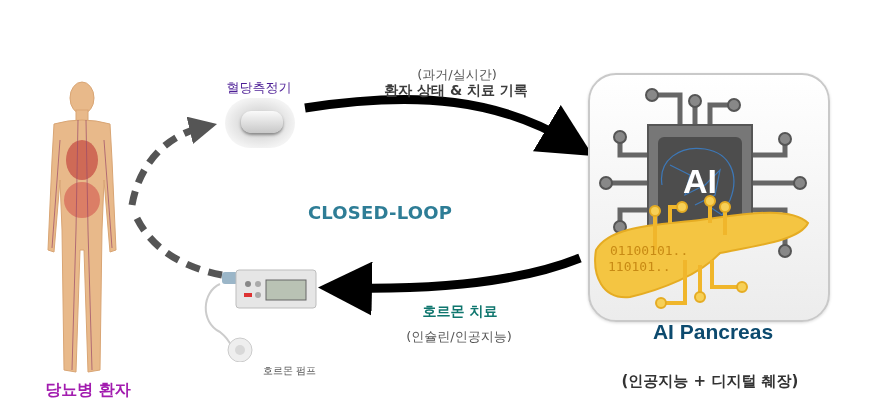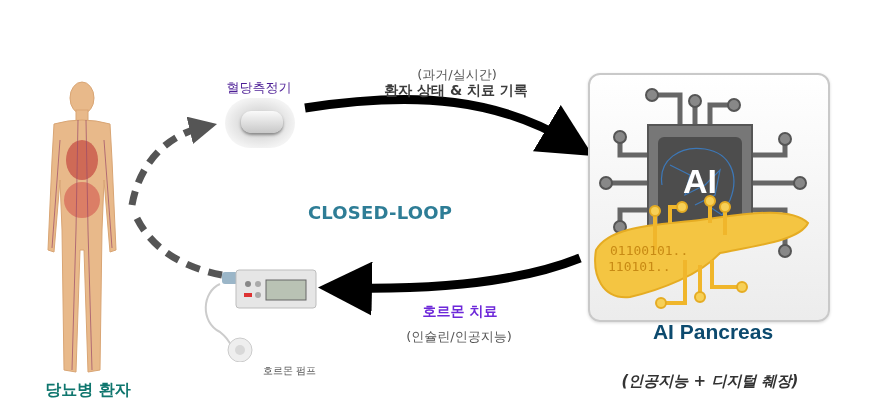--- a/index.html
+++ b/index.html
@@ -5,25 +5,25 @@
   html, body { margin:0; padding:0; background:#ffffff; }
   body { width:871px; height:417px; position:relative; overflow:hidden;
          font-family:"DejaVu Sans", sans-serif; color:#3a3a3a; }
   .abs { position:absolute; }
   .lbl { position:absolute; white-space:nowrap; text-align:center; }
   #sensor-label { left:224px; top:79px; font-size:13px; color:#4c1d95; width:70px; }
   #flow-top-title { left:346px; top:42px; font-size:14px; font-weight:bold; color:#3c3c3c; width:220px;margin-top:40px; }
   #flow-top-sub { left:392px; top:66px; font-size:13px; color:#555; width:130px; }
   #loop-label { left:290px; top:202px; font-size:18px; font-weight:bold; color:#2e7d96; width:180px; letter-spacing:0.2px; }
   #pump-label { left:242px; top:320px; font-size:10px; color:#555; width:95px;margin-top:44px; }
-  #flow-bot-title { left:400px; top:303px; font-size:14px; font-weight:bold; color:#6d28d9; width:120px; }
+  #flow-bot-title { left:400px; top:303px; font-size:14px; font-weight:bold; color:#0f766e; width:120px; }
   #flow-bot-sub { left:384px; top:328px; font-size:13px; color:#555; width:150px; }
-  #patient-label { left:28px; top:380px; font-size:16px; font-weight:bold; color:#0f766e; width:120px; }
+  #patient-label { left:28px; top:380px; font-size:16px; font-weight:bold; color:#a21caf; width:120px; }
   #ai-title { left:628px; top:320px; font-size:21px; font-weight:bold; color:#0c4a6e; width:170px; font-family:"Liberation Sans", sans-serif; }
-  #ai-sub { left:590px; top:372px; font-size:15px; font-weight:bold; color:#333; width:240px;font-style:italic; }
+  #ai-sub { left:590px; top:372px; font-size:15px; font-weight:bold; color:#333; width:240px; }
 </style>
 </head>
 <body>
 
 <svg class="abs" style="left:0;top:0" width="871" height="417">
   <defs>
     <marker id="ah-black" markerWidth="6" markerHeight="6" refX="3" refY="3" orient="auto" markerUnits="strokeWidth">
       <path d="M0,0 L6,3 L0,6 z" fill="#000"></path>
     </marker>
     <marker id="ah-gray" markerWidth="4" markerHeight="4" refX="1.5" refY="2" orient="auto" markerUnits="strokeWidth">
@@ -82,21 +82,21 @@
     <circle cx="40" cy="88" r="5" fill="#d8d8d8"></circle>
   </svg>
 </div>
 <div id="pump-label" class="lbl">호르몬 펌프</div>
 
 <div id="flow-bot-title" class="lbl">호르몬 치료</div>
 <div id="flow-bot-sub" class="lbl">(인슐린/인공지능)</div>
 
 <div id="patient-label" class="lbl">당뇨병 환자</div>
 
-<div class="abs" style="left:588px;top:73px;width:238px;height:245px;border-radius:12px;border:2px solid #c9c9c9;background:linear-gradient(#ffffff,#ececec);box-shadow:0 1px 3px rgba(0,0,0,0.15);">
+<div class="abs" style="left:588px;top:73px;width:238px;height:245px;border-radius:28px;border:2px solid #c9c9c9;background:linear-gradient(#ffffff,#ececec);box-shadow:0 1px 3px rgba(0,0,0,0.15);">
   <svg width="238" height="245" viewBox="0 0 238 245">
     <g stroke="#666" stroke-width="5" fill="none">
       <path d="M90,55 L90,20 L65,20"></path>
         <path d="M105,55 L105,30"></path>
         <path d="M120,55 L120,30 L140,30"></path>
       <path d="M58,80 L30,80 L30,65"></path>
         <path d="M58,108 L20,108"></path>
         <path d="M58,135 L30,135 L30,148"></path>
       <path d="M162,80 L195,80 L195,68"></path>
         <path d="M162,108 L205,108"></path>

